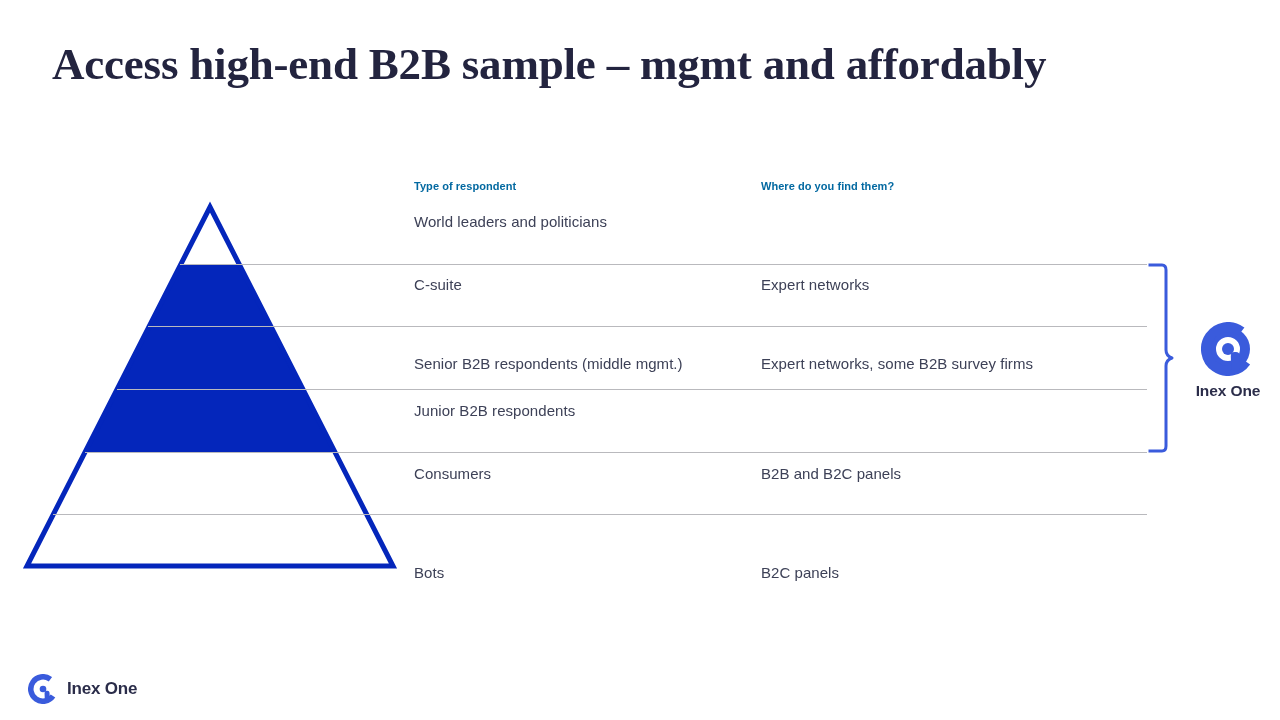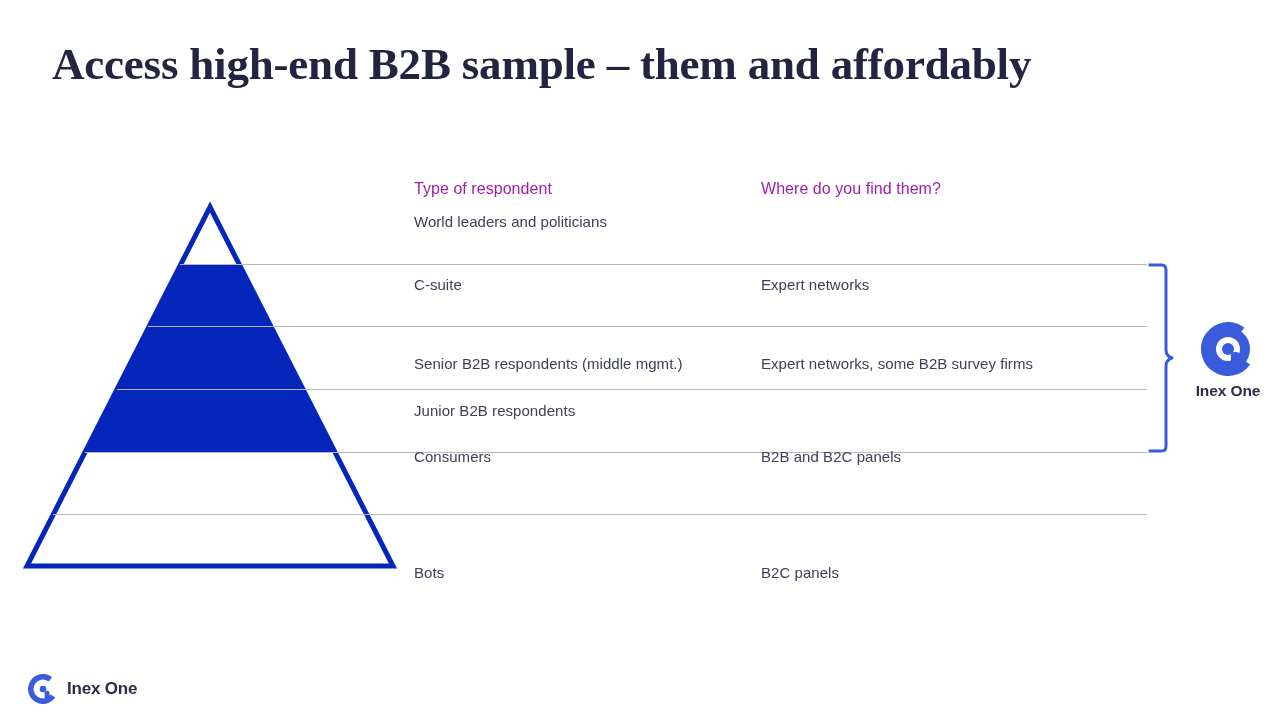--- a/index.html
+++ b/index.html
@@ -56,23 +56,23 @@
     position: absolute;
     top: 0;
     left: 0;
     width: 740px;
     height: 24px;
   }
   .col-a { position: absolute; left: 0; top: 0; }
   .col-b { position: absolute; left: 347px; top: 0; }
 
   .th {
-    font-size: 16px;
-    font-weight: 400;
-    color: #a21caf;
+    font-size: 11px;
+    font-weight: 700;
+    color: #0369a1;
     letter-spacing: 0.05px;
     white-space: nowrap;
   }
 
   .td {
     font-size: 15px;
     font-weight: 400;
     color: #3d4157;
     letter-spacing: 0.05px;
     white-space: nowrap;
@@ -134,21 +134,21 @@
     font-weight: 700;
     color: #2b2d4a;
     letter-spacing: -0.2px;
   }
 </style>
 </head>
 <body>
 
 <div id="slide">
 
-  <div id="slide-title">Access high-end B2B sample – them and affordably</div>
+  <div id="slide-title">Access high-end B2B sample – mgmt and affordably</div>
 
   <svg id="pyramid-svg" viewBox="0 0 1280 720">
     <defs>
 
       <clipPath id="tri-clip">
         <polygon points="210,207 393,566 27,566"></polygon>
       </clipPath>
     </defs>
 
     <g clip-path="url(#tri-clip)">
@@ -182,21 +182,21 @@
 
     <div class="data-row" style="top:175px;">
       <div class="td col-a">Senior B2B respondents (middle mgmt.)</div>
       <div class="td col-b">Expert networks, some B2B survey firms</div>
     </div>
 
     <div class="data-row" style="top:222px;">
       <div class="td col-a">Junior B2B respondents</div>
     </div>
 
-    <div class="data-row" style="top:268px;">
+    <div class="data-row" style="top:285px;">
       <div class="td col-a">Consumers</div>
       <div class="td col-b">B2B and B2C panels</div>
     </div>
 
     <div class="data-row" style="top:348px;margin-top:36px;">
       <div class="td col-a">Bots</div>
       <div class="td col-b">B2C panels</div>
     </div>
 
   </div>

